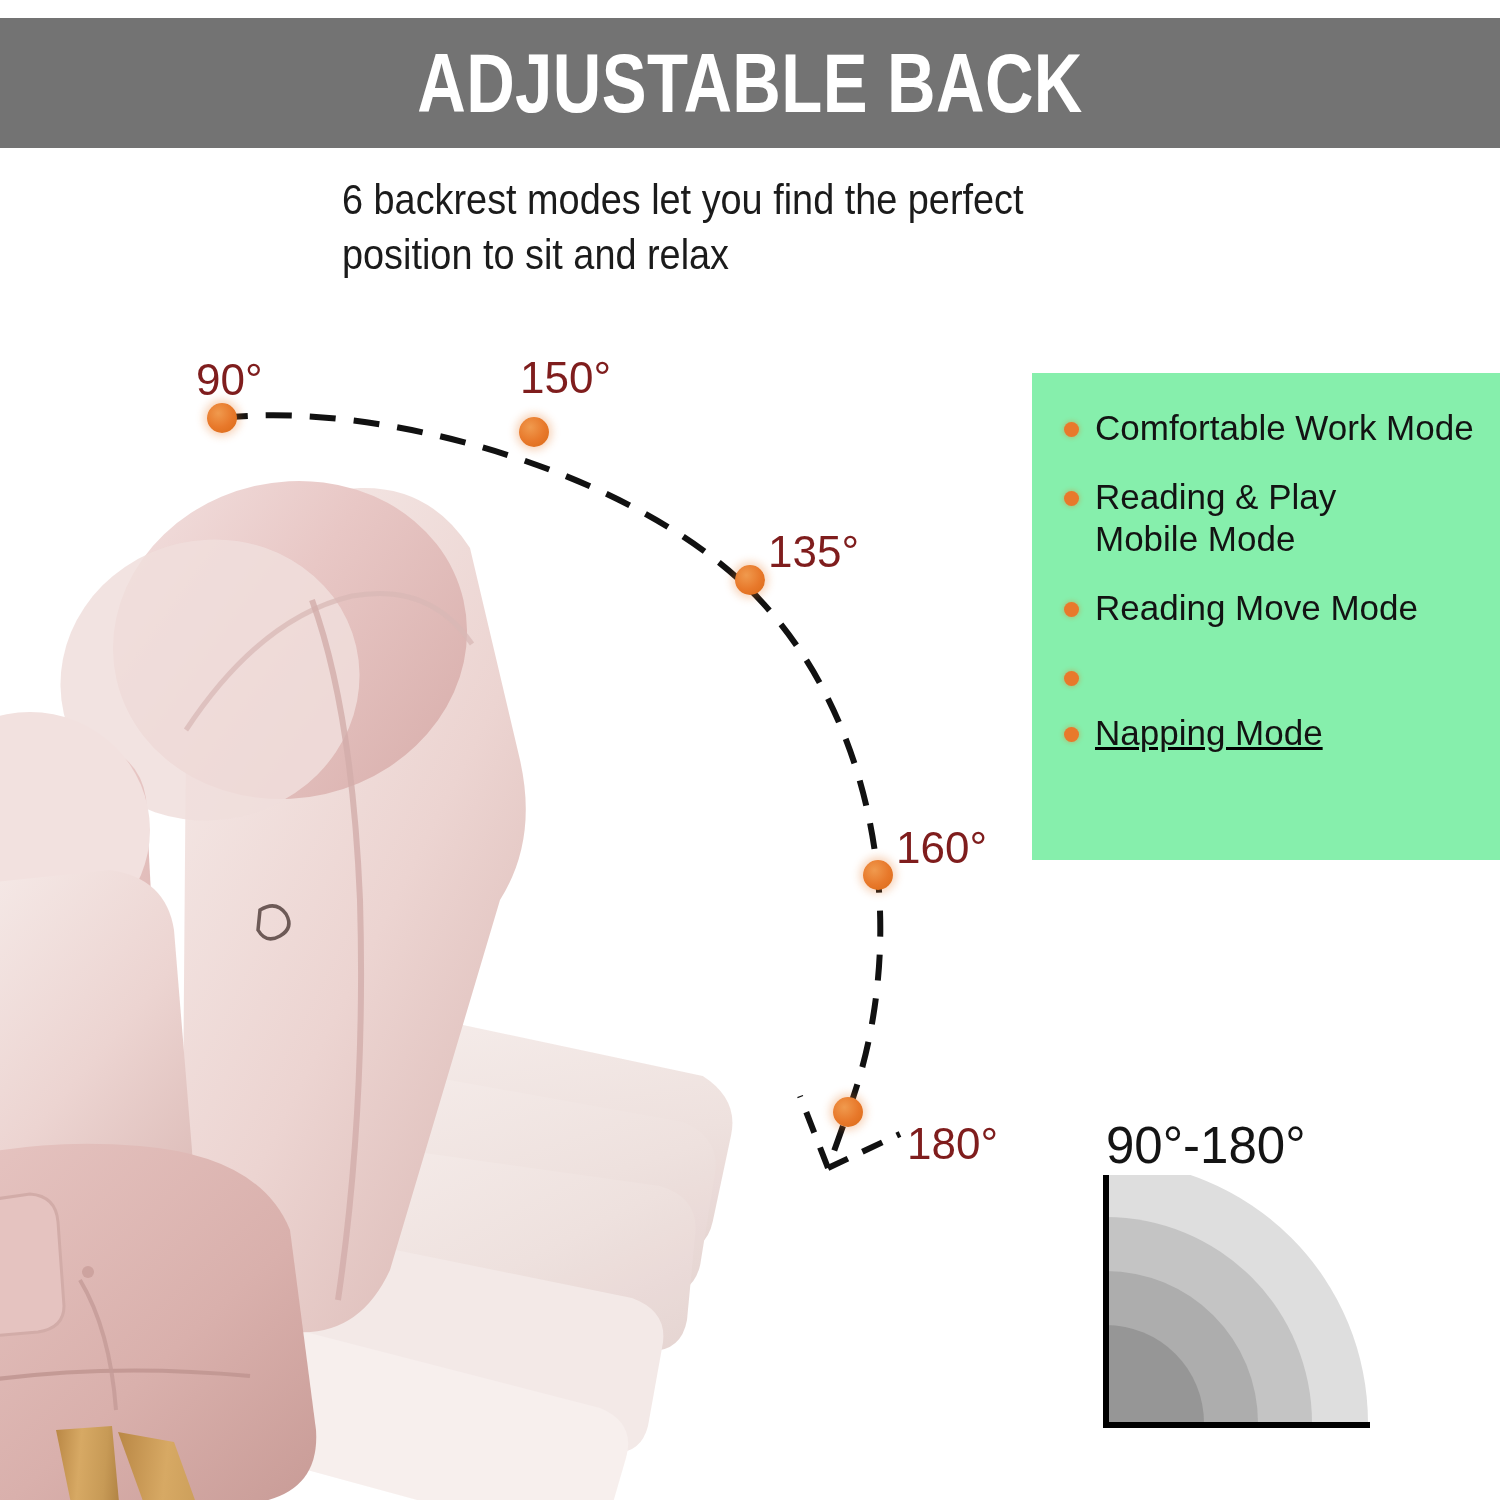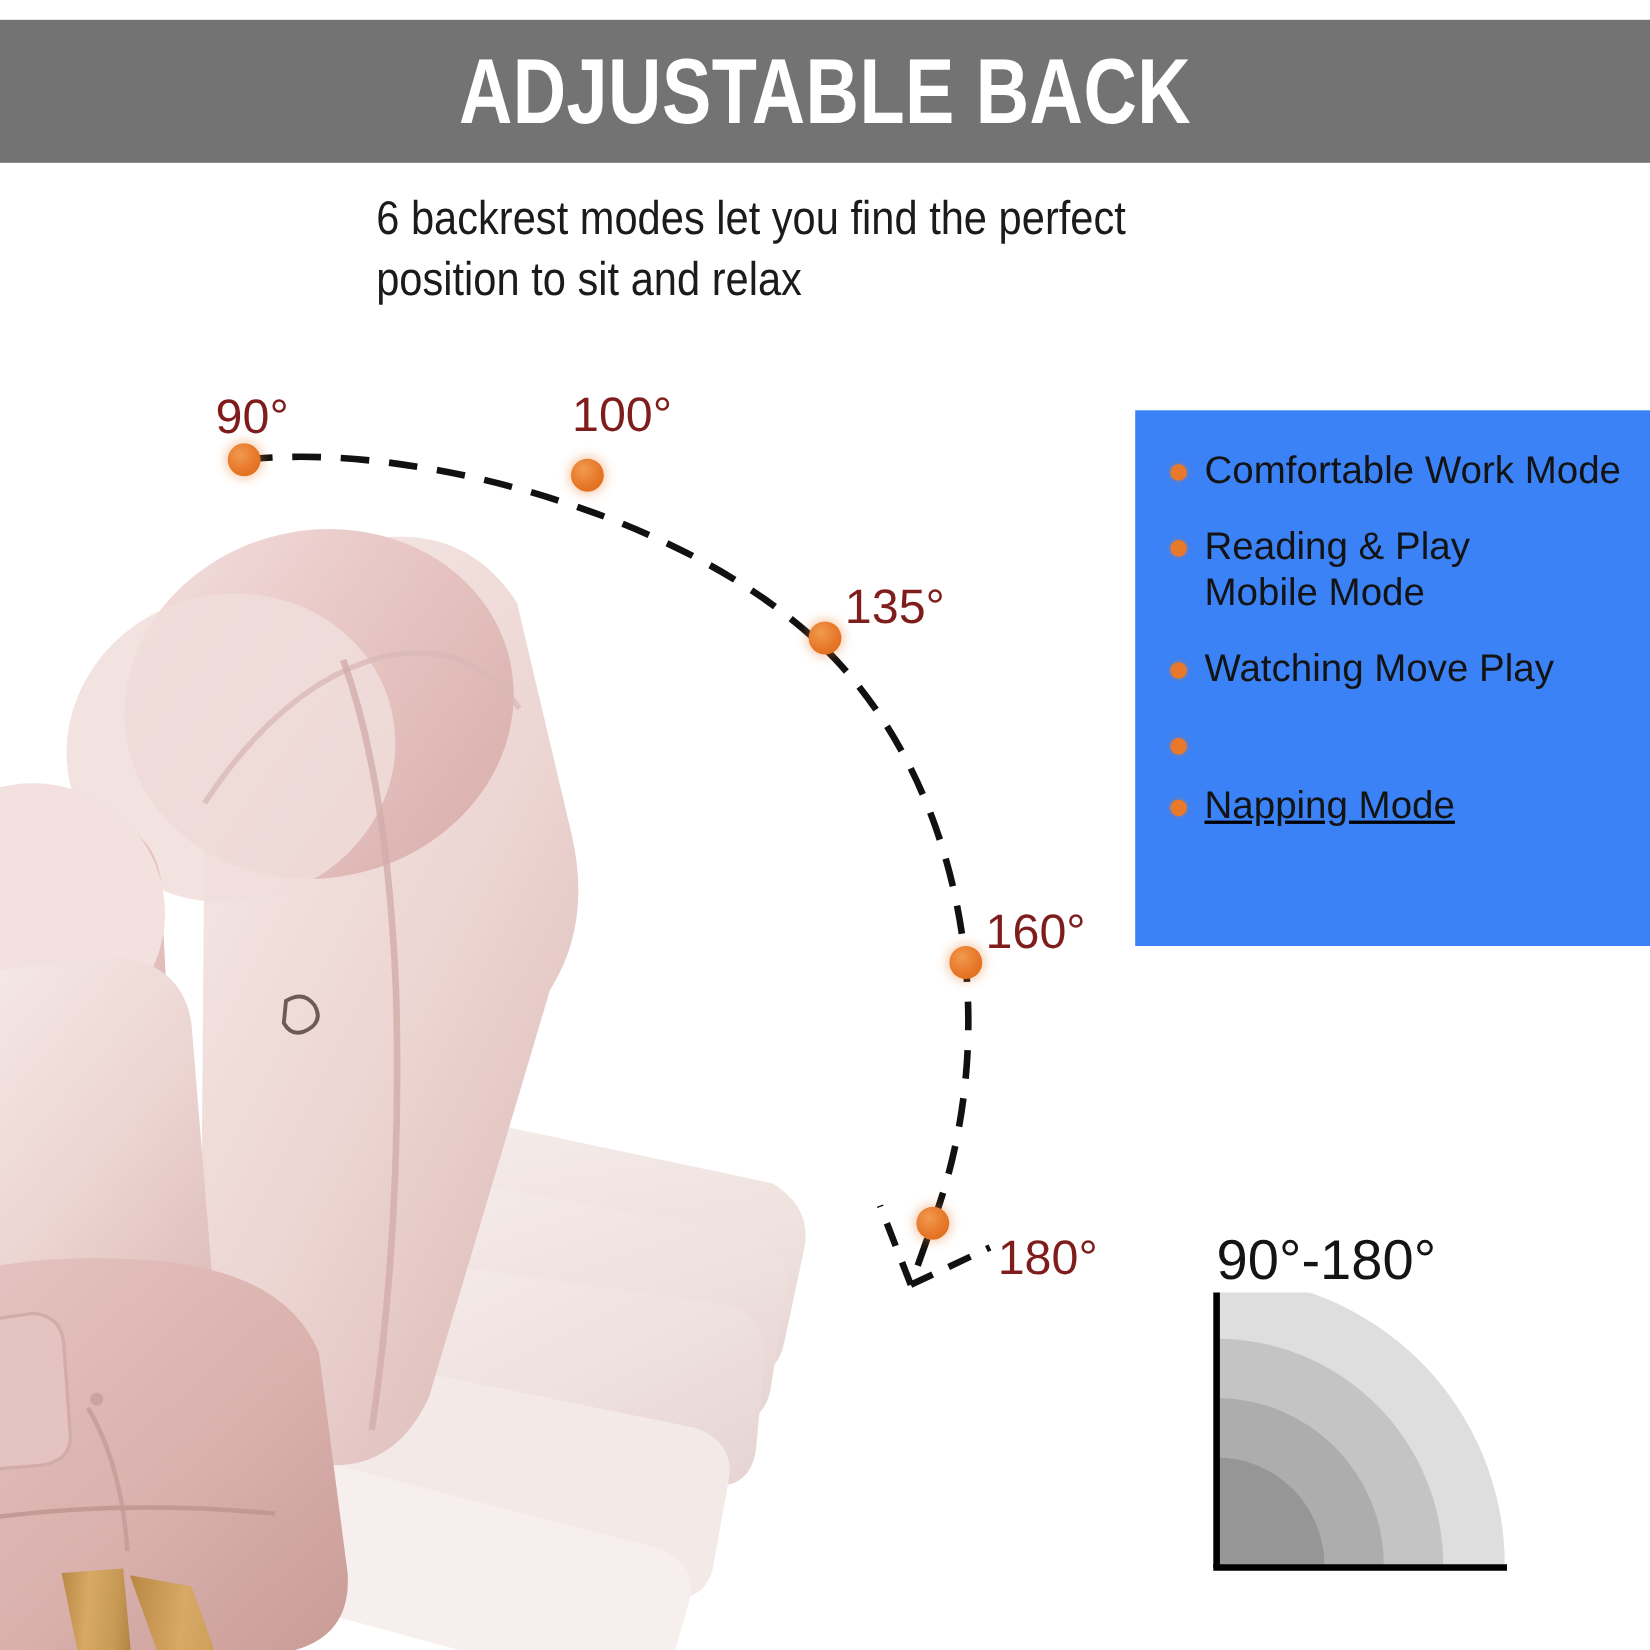--- a/index.html
+++ b/index.html
@@ -36,21 +36,21 @@
     font-size:43px;
     line-height:1.27;
     transform:scaleX(0.88);
     transform-origin:left top;
     white-space:pre-line;
   }
 
   
   .mode-panel{
     position:absolute;left:1032px;top:373px;width:468px;height:487px;
-    background:#3b82f6;
+    background:#86efac;
   }
   .mode-list{
     position:absolute;left:32px;top:34px;width:420px;
     display:flex;flex-direction:column;
   }
   .mode-item{
     display:flex;align-items:flex-start;
     margin-bottom:26px;
   }
   .mode-item:last-child{margin-bottom:0;text-decoration:underline;}
@@ -171,21 +171,21 @@
   <svg class="arc-svg" xmlns="http://www.w3.org/2000/svg">
     <path d="M222 418 C 380 400, 640 472, 760 600 C 880 728, 912 940, 848 1112 L 828 1168" fill="none" stroke="#111111" stroke-width="6" stroke-dasharray="26 18" stroke-linecap="butt"></path>
     <path d="M828 1168 L 800 1096" fill="none" stroke="#111111" stroke-width="6" stroke-dasharray="22 16"></path>
     <path d="M828 1168 L 900 1134" fill="none" stroke="#111111" stroke-width="6" stroke-dasharray="22 16"></path>
   </svg>
 
   <div class="dot" style="left:207px;top:403px;"></div>
   <div class="angle-label" style="left:196px;top:358px;">90°</div>
 
   <div class="dot" style="left:519px;top:417px;"></div>
-  <div class="angle-label" style="left:520px;top:356px;">100°</div>
+  <div class="angle-label" style="left:520px;top:356px;">150°</div>
 
   <div class="dot" style="left:735px;top:565px;"></div>
   <div class="angle-label" style="left:768px;top:530px;">135°</div>
 
   <div class="dot" style="left:863px;top:860px;"></div>
   <div class="angle-label" style="left:896px;top:826px;">160°</div>
 
   <div class="dot" style="left:833px;top:1097px;"></div>
   <div class="angle-label" style="left:875px;top:1122px;margin-left:32px;">180°</div>
 
@@ -202,21 +202,21 @@
         <span class="mode-bullet"></span>
         <span class="mode-text">Comfortable Work Mode</span>
       </div>
       <div class="mode-item">
         <span class="mode-bullet"></span>
         <span class="mode-text">Reading &amp; Play
 Mobile Mode</span>
       </div>
       <div class="mode-item">
         <span class="mode-bullet"></span>
-        <span class="mode-text">Watching Move Play</span>
+        <span class="mode-text">Reading Move Mode</span>
       </div>
       <div class="mode-item">
         <span class="mode-bullet"></span>
       </div>
       <div class="mode-item">
         <span class="mode-bullet"></span>
         <span class="mode-text">Napping Mode</span>
       </div>
     </div>
   </div>

